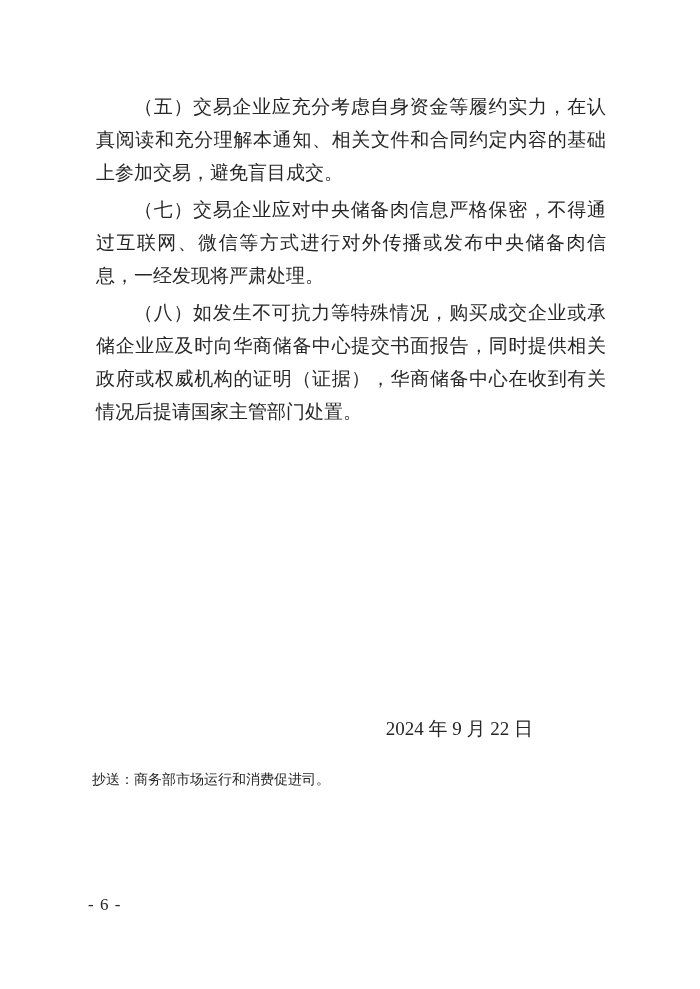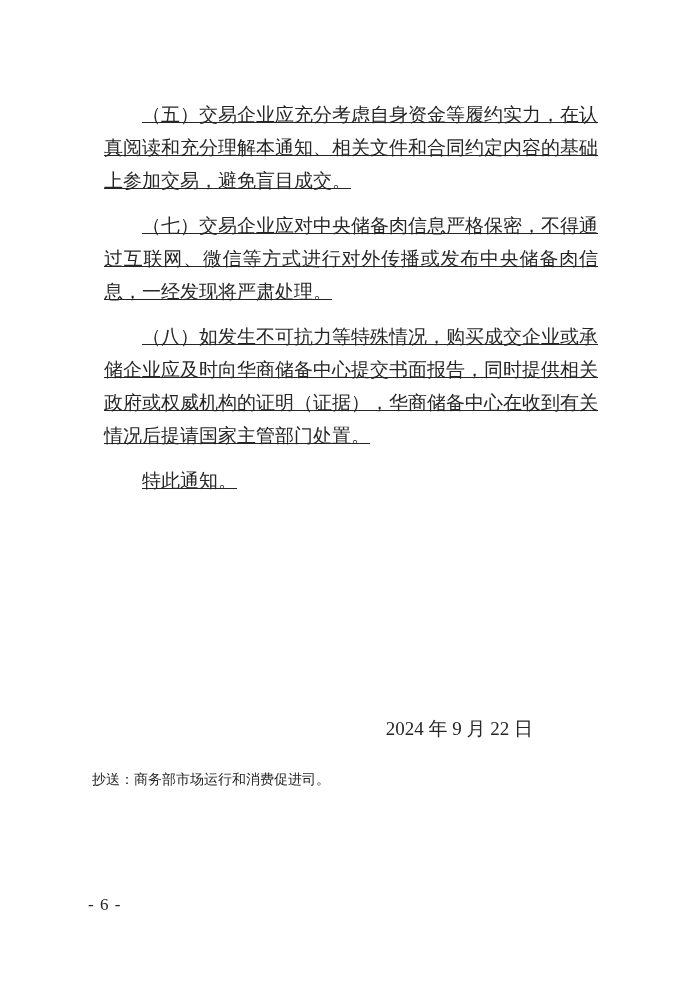--- a/index.html
+++ b/index.html
@@ -20,23 +20,22 @@
     position: absolute;
     left: 92px;
     top: 86px;
     width: 518px;
     font-size: 19px;
     line-height: 33px;
     text-align: justify;
     text-justify: inter-character;
   }
   .body-text p {
-    margin: 12px;
+    margin: 4px;
     text-indent: 2em;
-    text-decoration: underline;
   }
   .signature {
     position: absolute;
     top: 679px;
     right: 138px;
     font-size: 19px;
     line-height: 33px;
     white-space: nowrap;
   }
   .date {
@@ -67,19 +66,18 @@
   }
 </style>
 </head>
 <body>
 
 <div class="page">
   <div class="body-text">
     <p>（五）交易企业应充分考虑自身资金等履约实力，在认真阅读和充分理解本通知、相关文件和合同约定内容的基础上参加交易，避免盲目成交。</p>
     <p>（七）交易企业应对中央储备肉信息严格保密，不得通过互联网、微信等方式进行对外传播或发布中央储备肉信息，一经发现将严肃处理。</p>
     <p>（八）如发生不可抗力等特殊情况，购买成交企业或承储企业应及时向华商储备中心提交书面报告，同时提供相关政府或权威机构的证明（证据），华商储备中心在收到有关情况后提请国家主管部门处置。</p>
-    <p>特此通知。</p>
   </div>
 
   <div class="date">2024 年 9 月 22 日</div>
   <div class="cc">抄送：商务部市场运行和消费促进司。</div>
   <div class="page-number">- 6 -</div>
 </div>
 
 </body></html>

